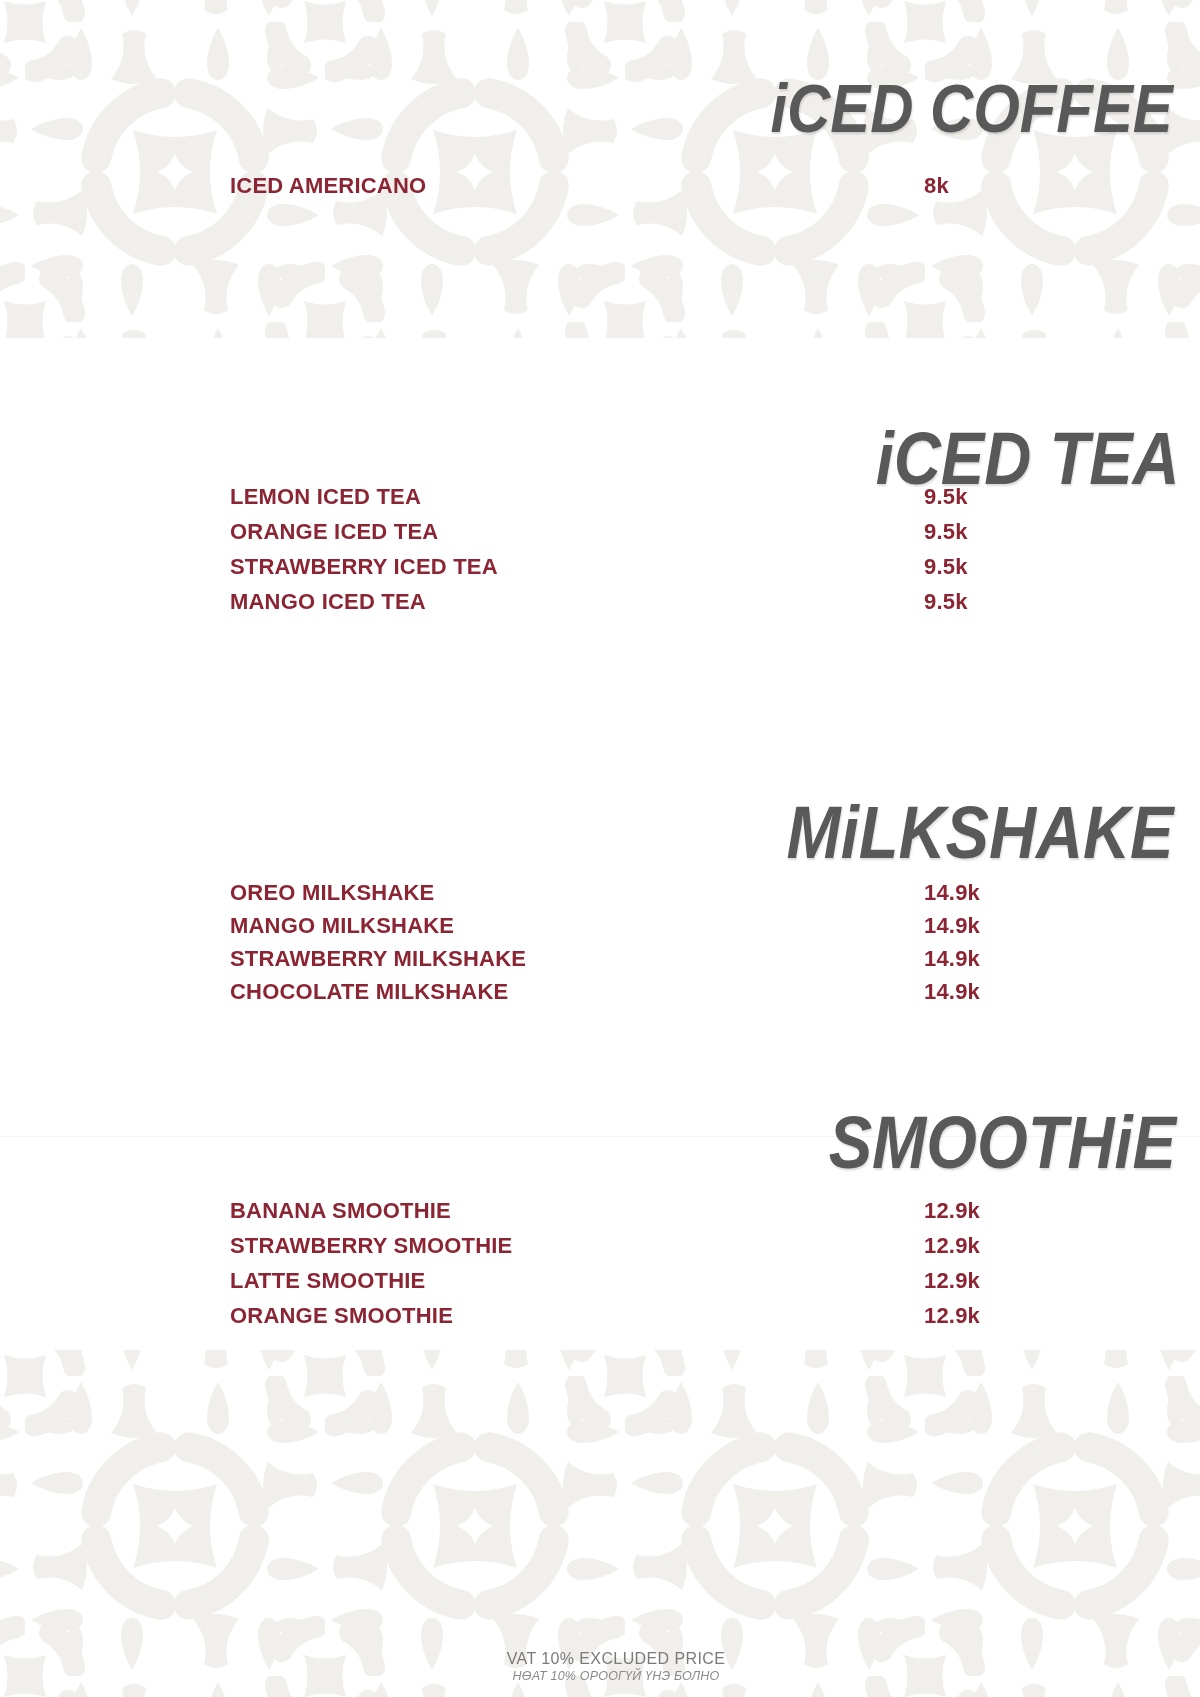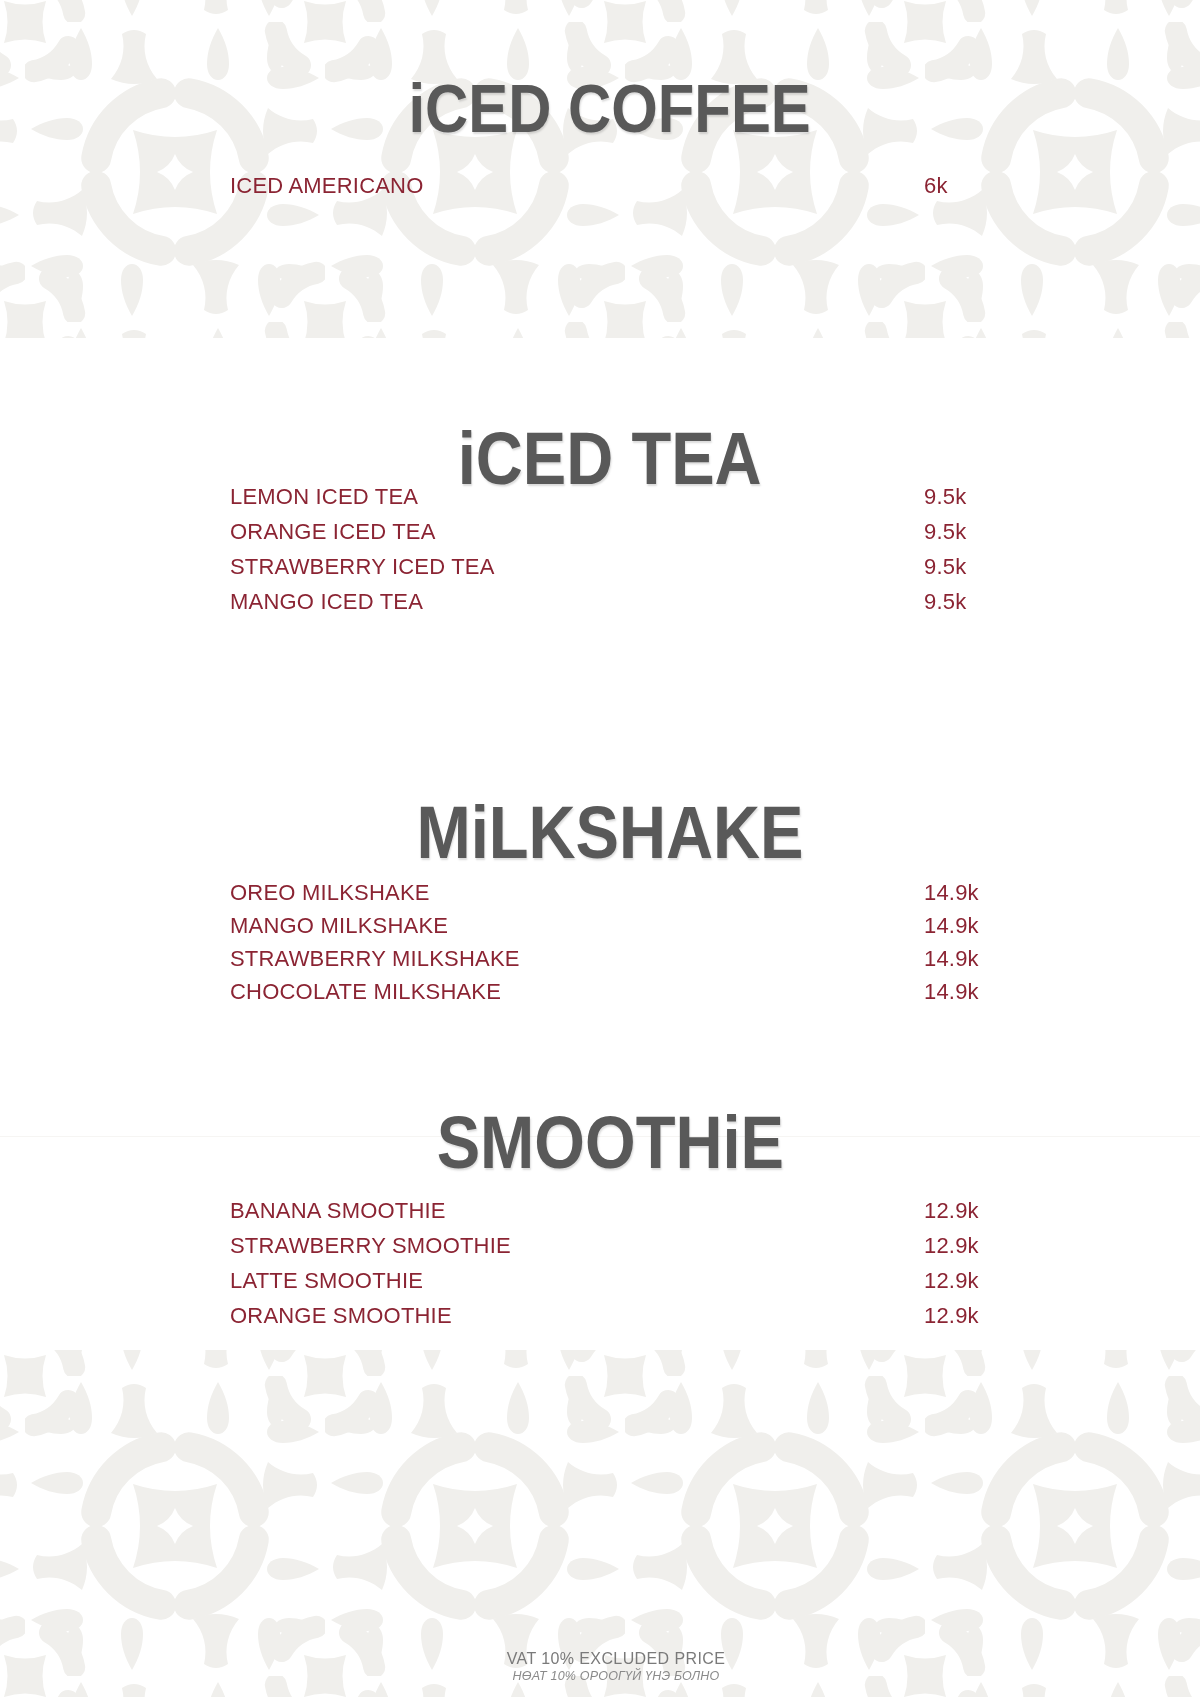--- a/index.html
+++ b/index.html
@@ -14,21 +14,21 @@
   body{
     position:relative;
     background:#ffffff;
     overflow:hidden;
     font-family:"Liberation Sans","DejaVu Sans",sans-serif;
   }
   .ornament-svg{position:absolute;left:0;top:0;width:1200px;height:1697px;pointer-events:none;}
   .seam{position:absolute;left:0;top:1136px;width:1200px;height:1px;background:#f6f5f3;}
 
   .section{position:absolute;left:0;width:1200px;}
-  .title-wrap{position:absolute;left:0;right:0;text-align:center;padding-left:20px;white-space:nowrap;}
+  .title-wrap{position:absolute;left:0;right:0;text-align:right;padding-left:20px;white-space:nowrap;font-style:italic;}
   .title-wrap h1{
     display:inline-block;
     font-weight:bold;
     color:var(--title-gray);
     line-height:1;
     letter-spacing:0px;
     transform:scaleX(0.88);
     transform-origin:center;
     text-shadow:1px 2px 2px rgba(90,90,90,0.22);
   }
@@ -37,21 +37,21 @@
 
   .items{position:absolute;left:230px;right:0;}
   .row{position:relative;}
   .row-h33{height:33px;}
   .row-h35{height:35px;}
   .item-name,.item-price{
     position:absolute;
     top:50%;
     transform:translateY(-50%);
     font-size:22px;
-    font-weight:normal;
+    font-weight:bold;
     color:var(--maroon);
     white-space:nowrap;
     letter-spacing:0.2px;
     text-align:center;
   }
   .item-name{left:0;}
   .item-price{left:694px;}
 
   .footer{
     position:absolute;
@@ -115,21 +115,21 @@
 
 <div class="seam"></div>
 
 <div class="section">
   <div class="title-wrap t-s1" style="top:74px;">
     <h1>iCED COFFEE</h1>
   </div>
   <div class="items rows-h33" style="top:169px;">
       <div class="row row-h33">
         <span class="item-name">ICED AMERICANO</span>
-        <span class="item-price">6k</span>
+        <span class="item-price">8k</span>
       </div>
     </div>
 </div>
 
 <div class="section">
   <div class="title-wrap t-s2" style="top:386px;margin-top:36px;">
     <h1>iCED TEA</h1>
   </div>
   <div class="items" style="top:479px;">
       <div class="row row-h35">

